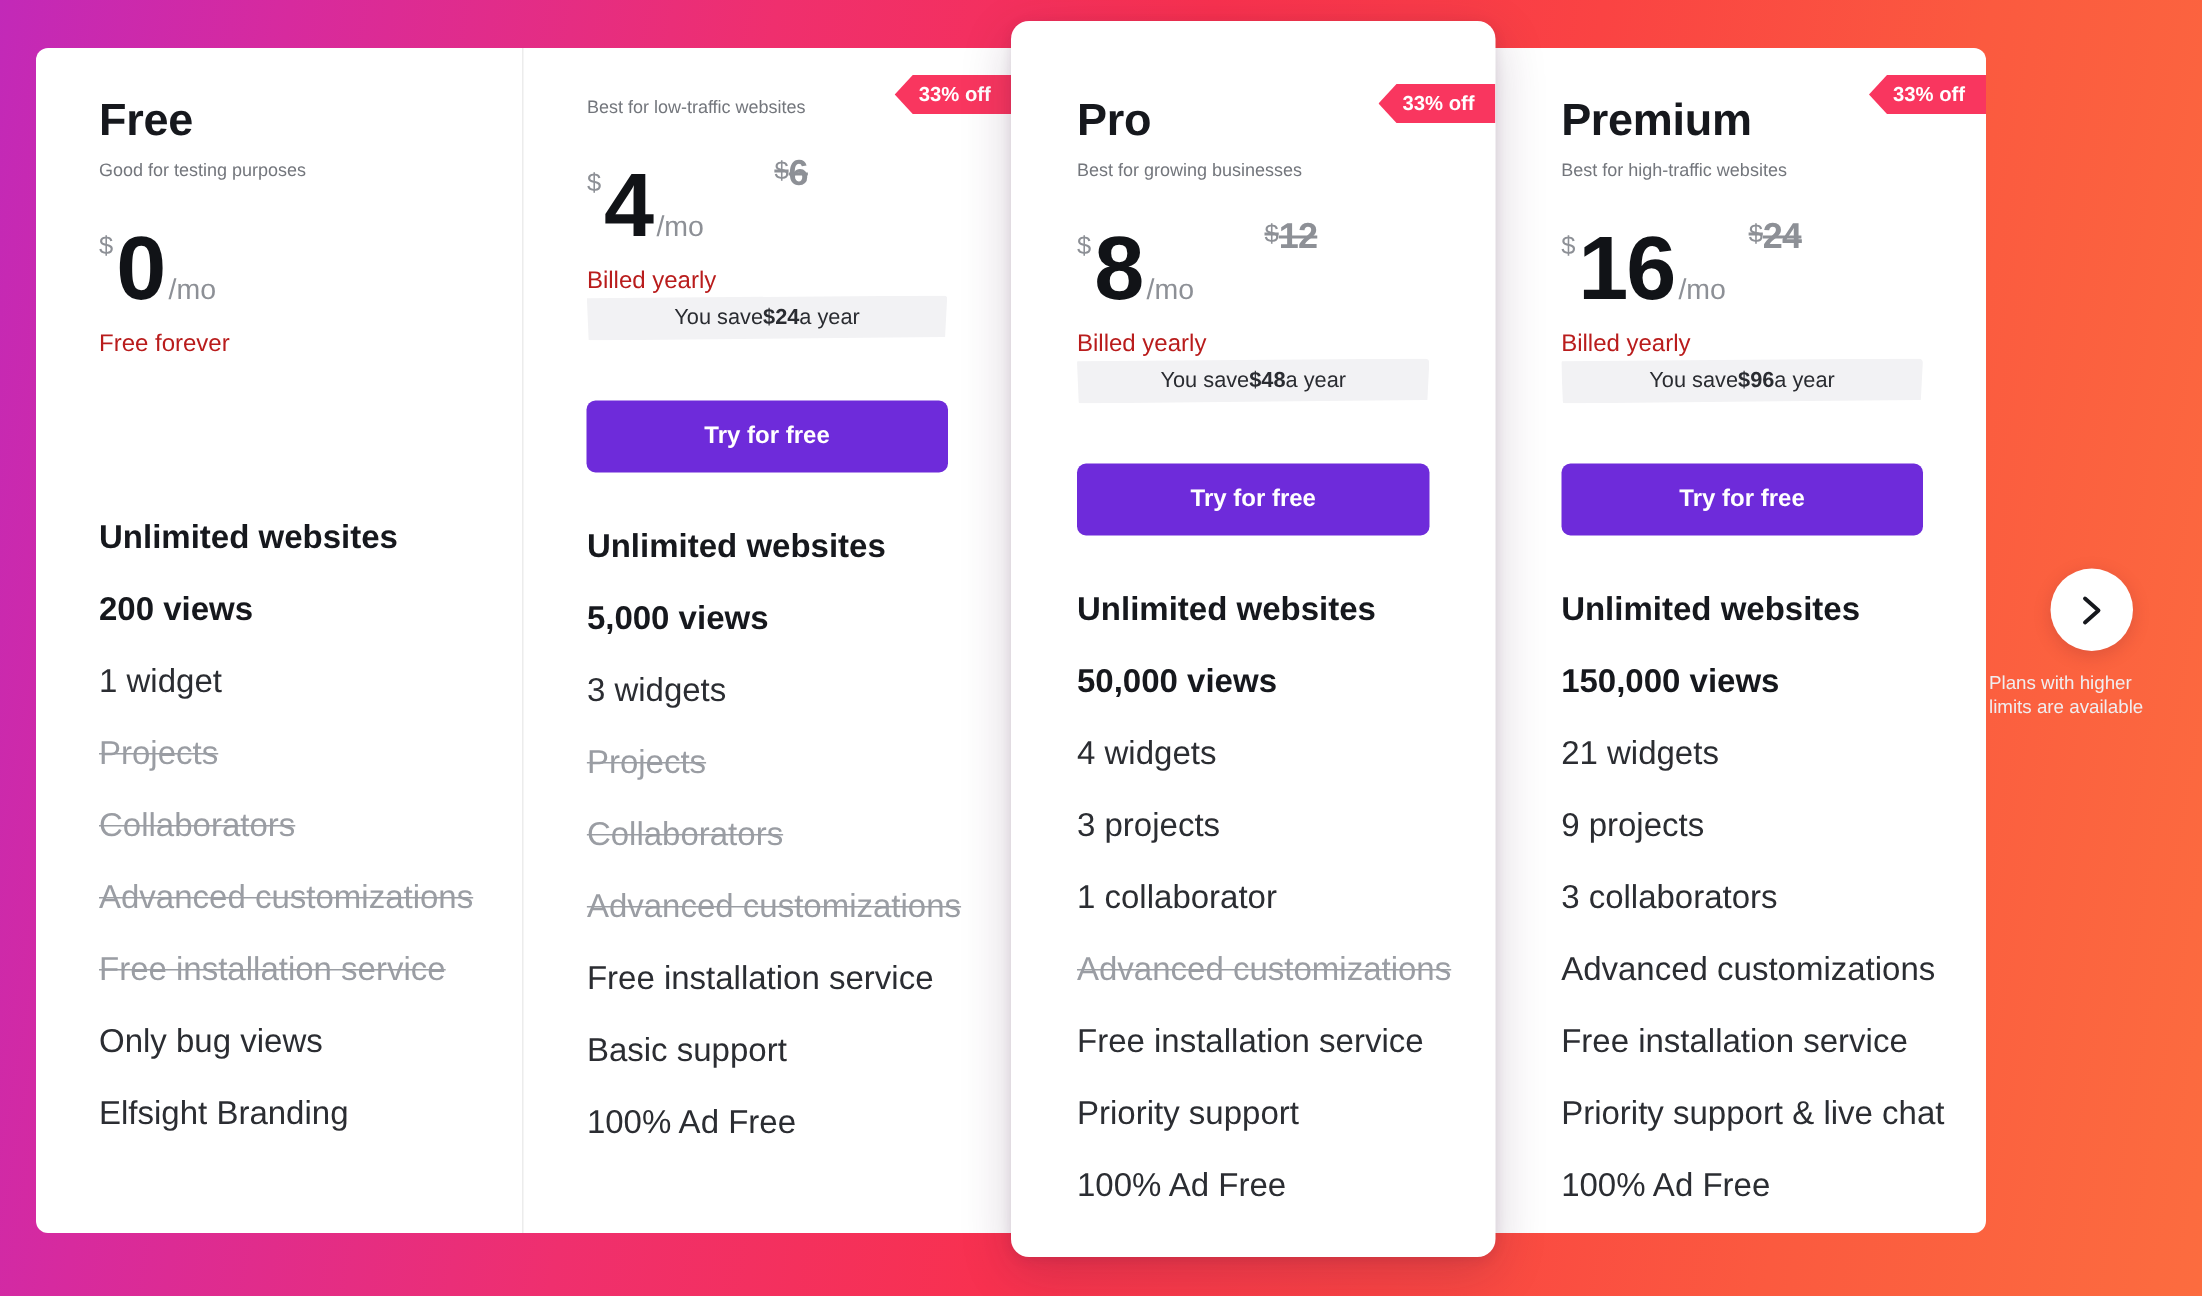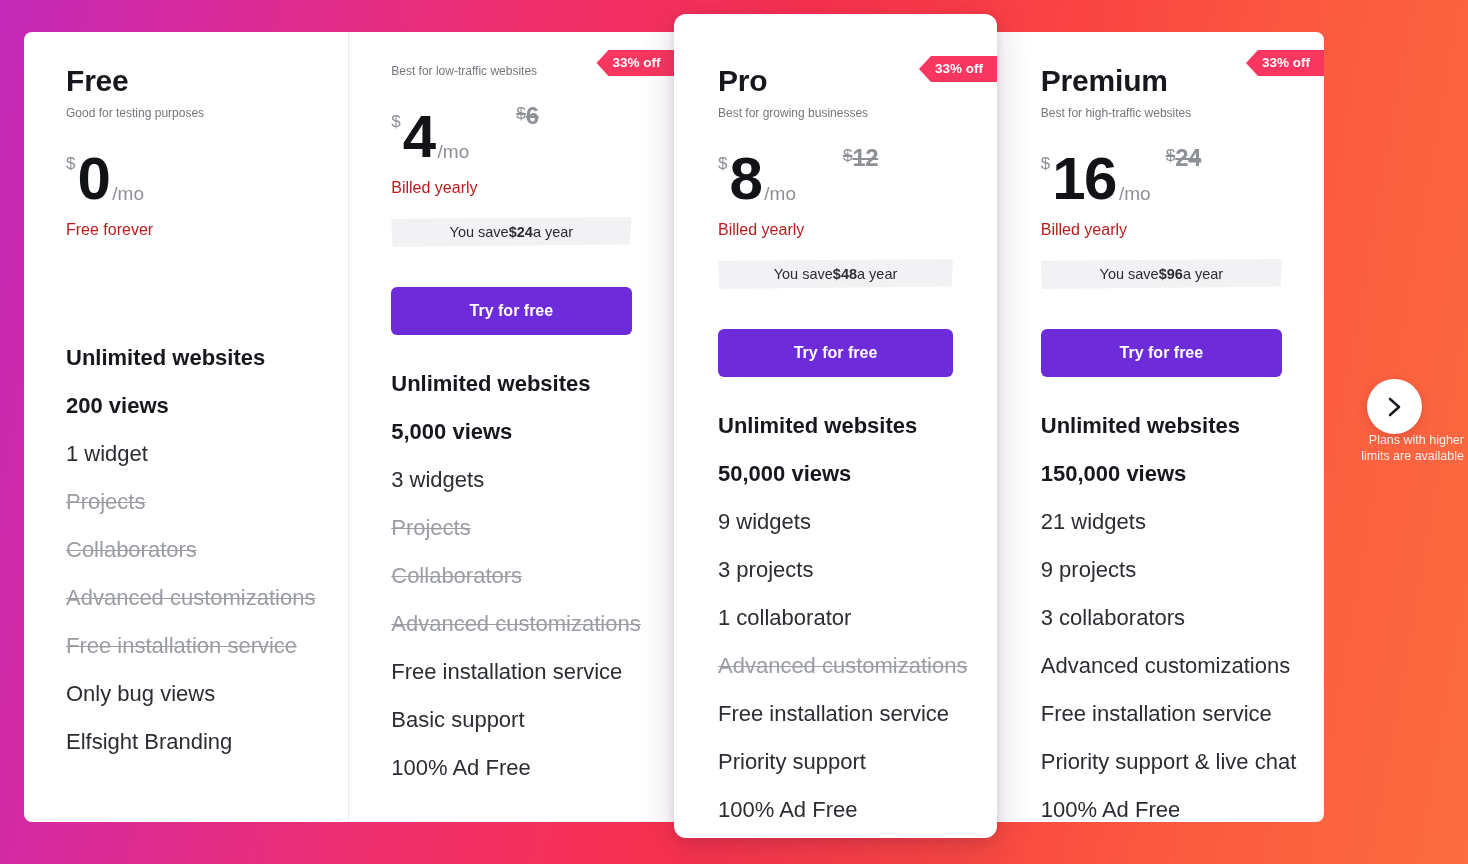--- a/index.html
+++ b/index.html
@@ -150,21 +150,20 @@
   }
 
   .billing-note {
     font-size: 16px;
     color: #b91c1c;
     margin-top: 15px;
   }
 
   
   .save-pill {
-    margin-top: 20px;
     height: 30px;
     background: #f2f2f4;
     font-size: 14.5px;
     color: #2a2c31;
     display: flex;
     align-items: center;
     justify-content: center;
     border-radius: 3px;
     clip-path: polygon(0 6%, 100% 0, 99.4% 92%, 0.5% 100%);
   }
@@ -217,23 +216,23 @@
     align-items: center;
     justify-content: center;
     cursor: pointer;
     z-index: 8;
   }
   #next-plans svg { display: block; }
 
   #next-plans-caption {
     position: absolute;
     left: 1326px;
-    top: 432px;
+    top: 447px;
     width: 138px;
-    text-align: right;
+    text-align: left;
     font-size: 12.5px;
     line-height: 1.3;
     color: #f0eef0;
     z-index: 8;
   }
 </style>
 </head>
 <body>
 
 <div id="plans-panel">
@@ -349,21 +348,21 @@
     <div class="billing-note">Billed yearly</div>
     <div class="save-pill">
       <span>You save </span>
       <b>$48</b>
       <span> a year</span>
     </div>
     <button class="cta">Try for free</button>
     <div class="features">
       <div class="feature strong">Unlimited websites</div>
       <div class="feature strong">50,000 views</div>
-      <div class="feature">9 widgets</div>
+      <div class="feature">4 widgets</div>
       <div class="feature">3 projects</div>
       <div class="feature">1 collaborator</div>
       <div class="feature off">Advanced customizations</div>
       <div class="feature">Free installation service</div>
       <div class="feature">Priority support</div>
       <div class="feature">100% Ad Free</div>
     </div>
   </div>
 
 <button id="next-plans">

